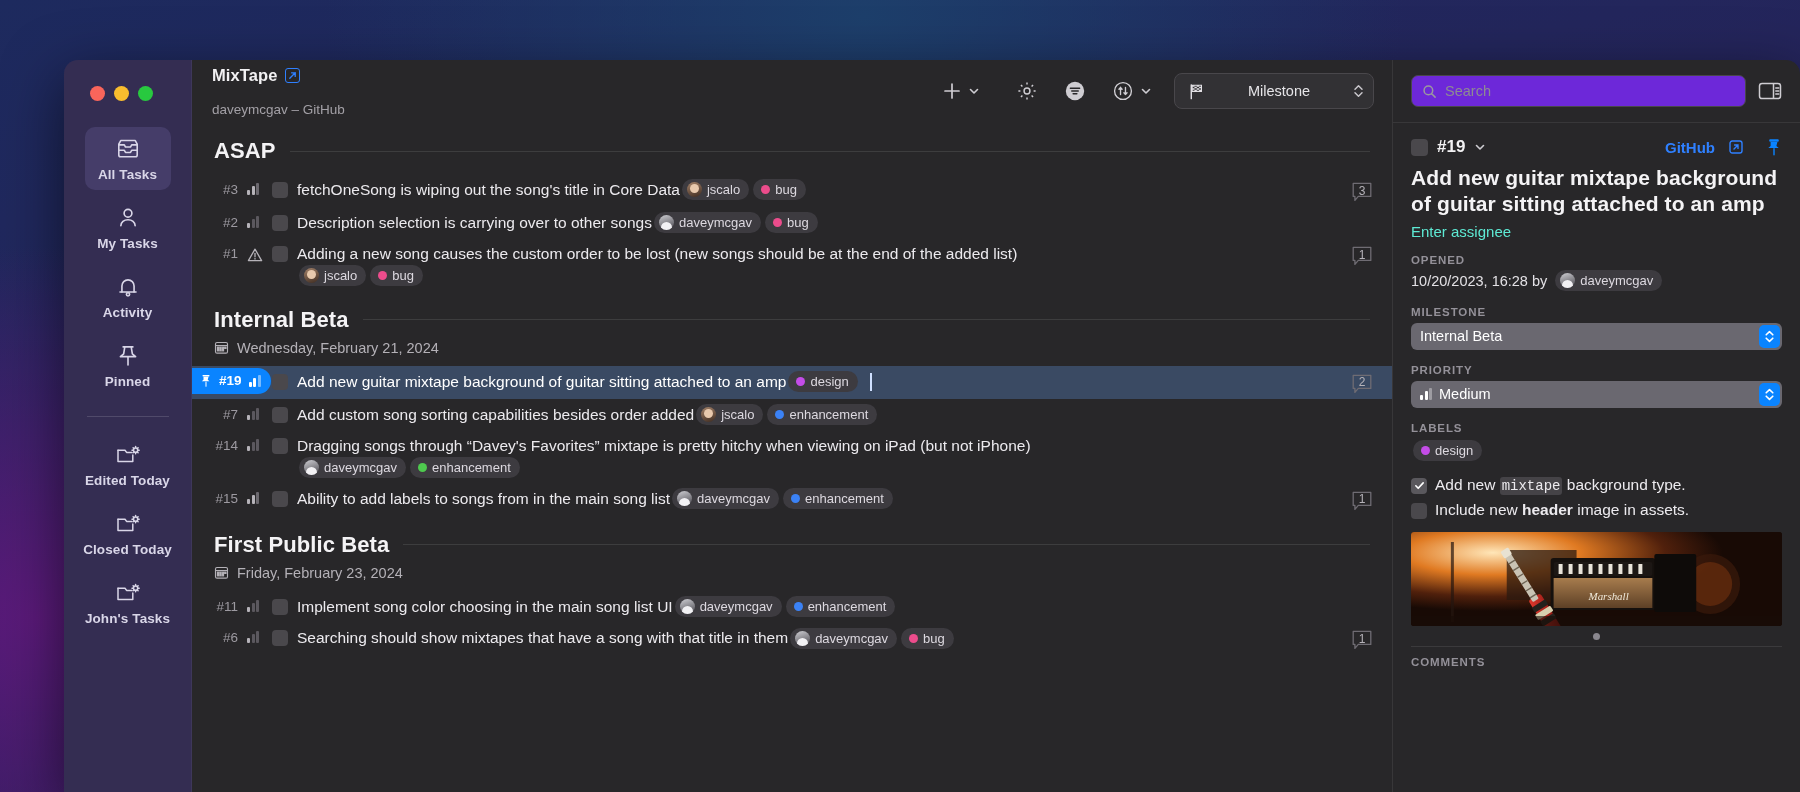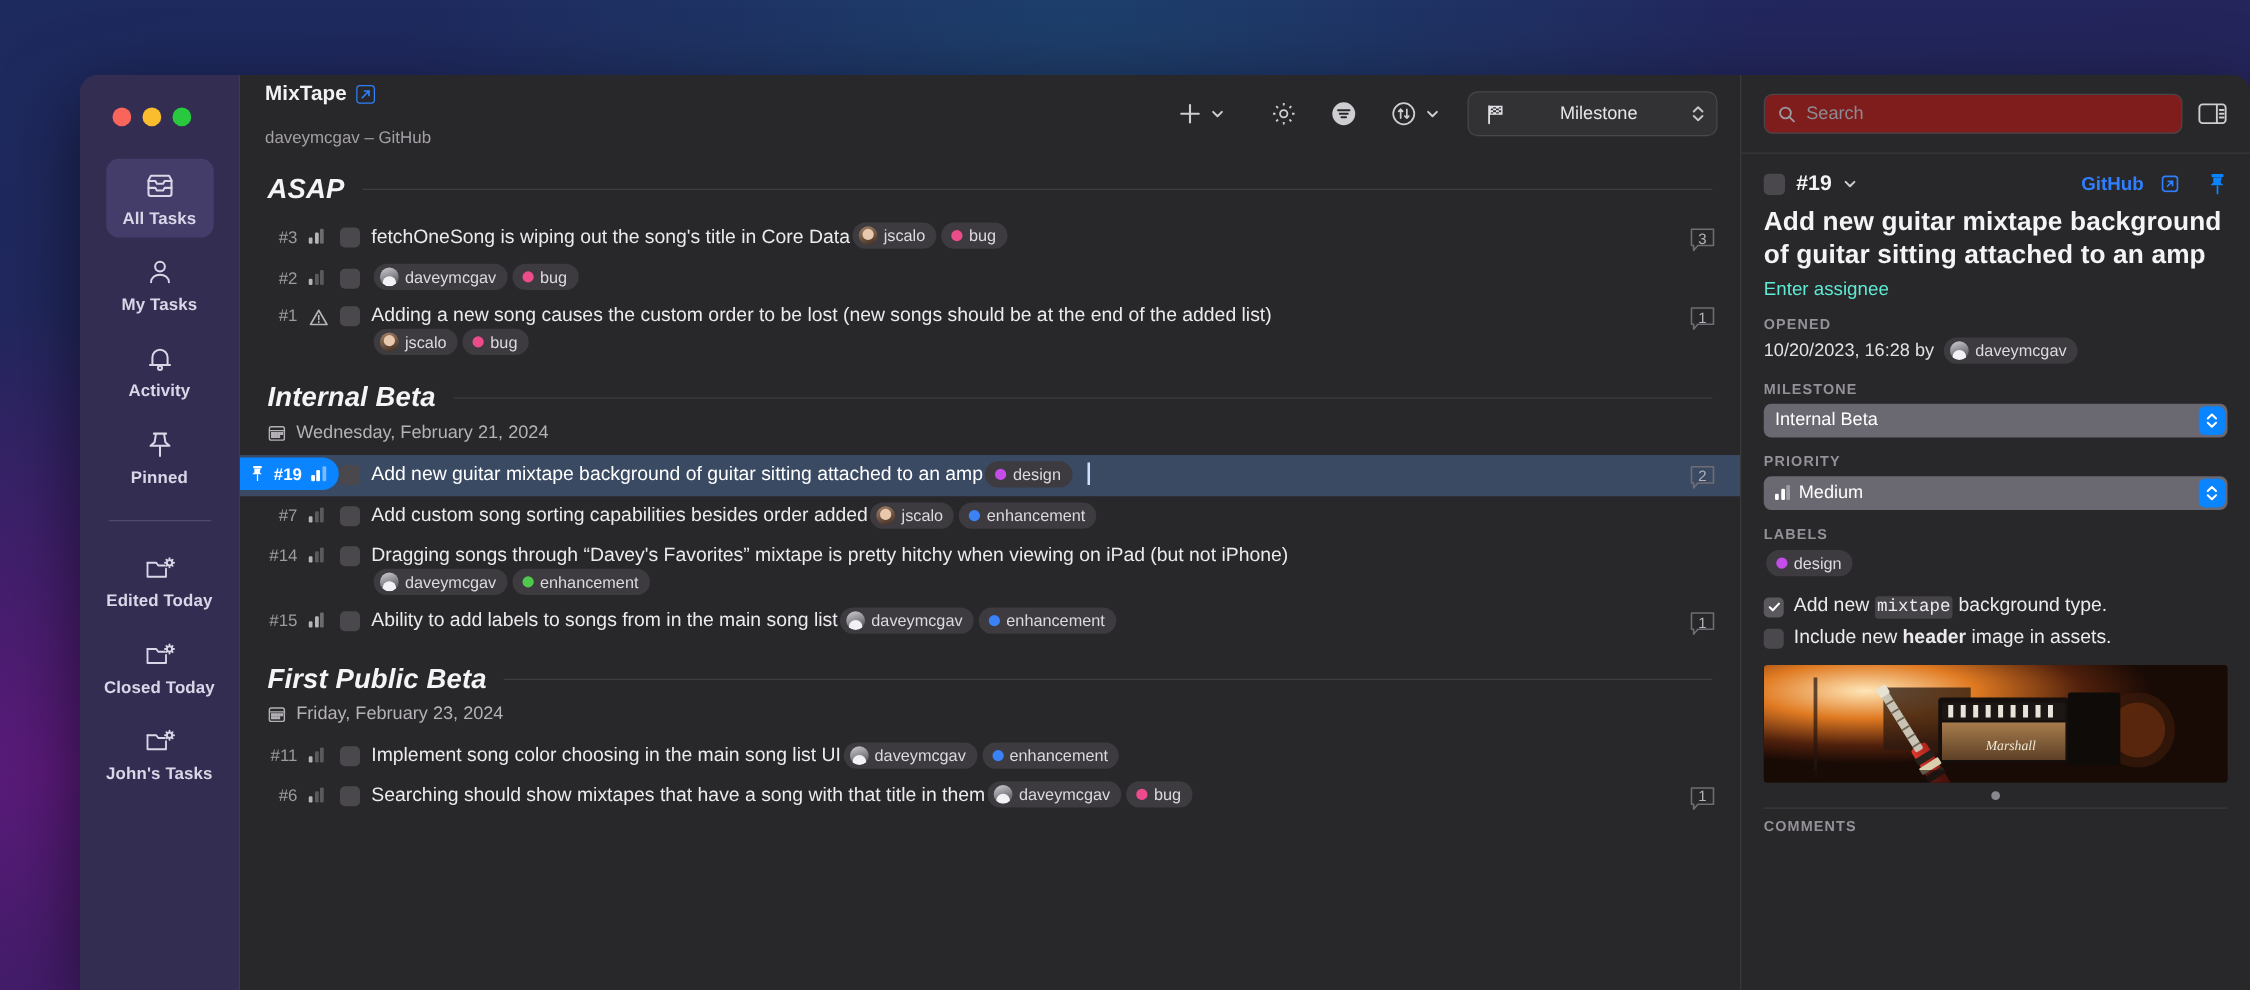--- a/index.html
+++ b/index.html
@@ -80,21 +80,21 @@
     border: 1px solid #49474b; background: #323134;
     display: flex; align-items: center; gap: 10px; padding: 0 8px 0 12px;
     color: #e6e5e8; font-size: 14.5px; cursor: pointer; margin-left: 12px;
   }
   .milestone-picker .mlabel { flex: 1 1 auto; text-align: center; }
   .stepper-glyph { width: 13px; height: 20px; color: #c7c5ca; }
 
   
   .list { flex: 1 1 auto; overflow: hidden; padding-bottom: 4px; }
   .group-head { padding: 16px 22px 0 22px; }
-  .group-title-row { display: flex; align-items: center; gap: 14px; font-style: italic; }
+  .group-title-row { display: flex; align-items: center; gap: 14px; }
   .group-title { font-size: 22px; font-weight: 700; color: #f4f3f5; letter-spacing: .1px; white-space: nowrap; }
   .group-rule { flex: 1 1 auto; height: 1px; background: rgba(255,255,255,.10); }
   .group-date { display: flex; align-items: center; gap: 8px; margin-top: 7px; color: #b4b1b7; font-size: 14.5px; }
 
   .rows { margin-top: 10px; }
   .row {
     display: flex; align-items: flex-start; gap: 9px;
     padding: 4px 18px 4px 0; min-height: 30px; cursor: pointer; position: relative;
   }
   .row .num {
@@ -154,21 +154,21 @@
 
   
   .detail {
     width: 408px; flex: 0 0 408px; background: #282729;
     border-left: 1px solid rgba(255,255,255,.08);
     display: flex; flex-direction: column; min-width: 0;
   }
   .detail-top { height: 62px; flex: 0 0 62px; display: flex; align-items: center; gap: 12px; padding: 0 18px; }
   .search-box {
     flex: 1 1 auto; height: 32px; border-radius: 7px; border: 1px solid #49474b;
-    background: #7f1d1d; display: flex; align-items: center; gap: 8px; padding: 0 10px;
+    background: #6d28d9; display: flex; align-items: center; gap: 8px; padding: 0 10px;
   }
   .search-box input {
     flex: 1 1 auto; background: transparent; border: 0; outline: none;
     color: #e9e8ea; font-size: 14.5px; font-family: inherit;
   }
   .search-box input::placeholder { color: #8e8b92; }
 
   .detail-body { flex: 1 1 auto; overflow: hidden; border-top: 1px solid rgba(255,255,255,.08); padding: 14px 18px 0; }
   .d-idrow { display: flex; align-items: center; gap: 9px; }
   .d-check { width: 17px; height: 17px; border-radius: 4px; background: #4a484c; flex: 0 0 17px; }
@@ -421,21 +421,21 @@
       <span class="num">#2</span>
       <span class="prio">
               <span style="display:flex;align-items:flex-end;gap:1.6px;height:12px;">
     <i style="display:block;width:3px;height:5px;background:#b6b3b9;border-radius:1px"></i>
     <i style="display:block;width:3px;height:9px;background:#5b585e;border-radius:1px"></i>
     <i style="display:block;width:3px;height:12px;background:#5b585e;border-radius:1px"></i>
               </span>
             </span>
       <span class="row-check"></span>
       <span class="row-body">
-        <span class="pill">
+        <span class="row-title">Description selection is carrying over to other songs</span><span class="pill">
       <span class="avatar davey"></span>
       <span>daveymcgav</span>
               </span><span class="pill label-pill">
       <span class="dot" style="background:#ec4c8c"></span>
       <span>bug</span>
               </span>
       </span>
       <span style="width:24px;flex:0 0 24px"></span>
     </div>
           <div class="row">

